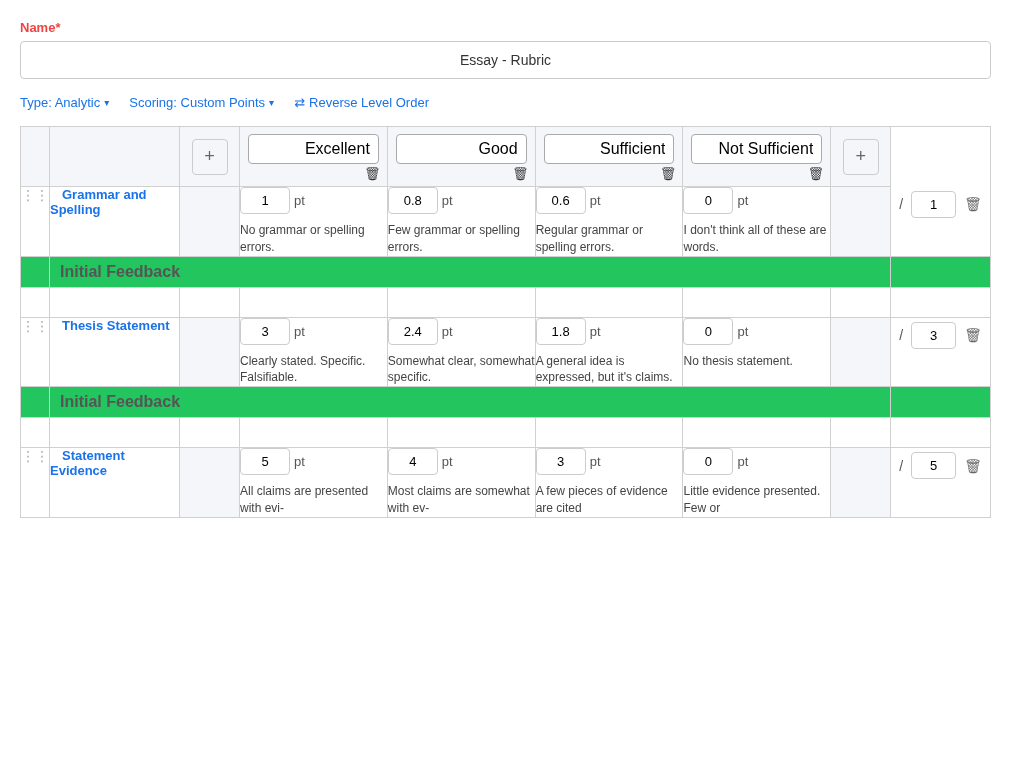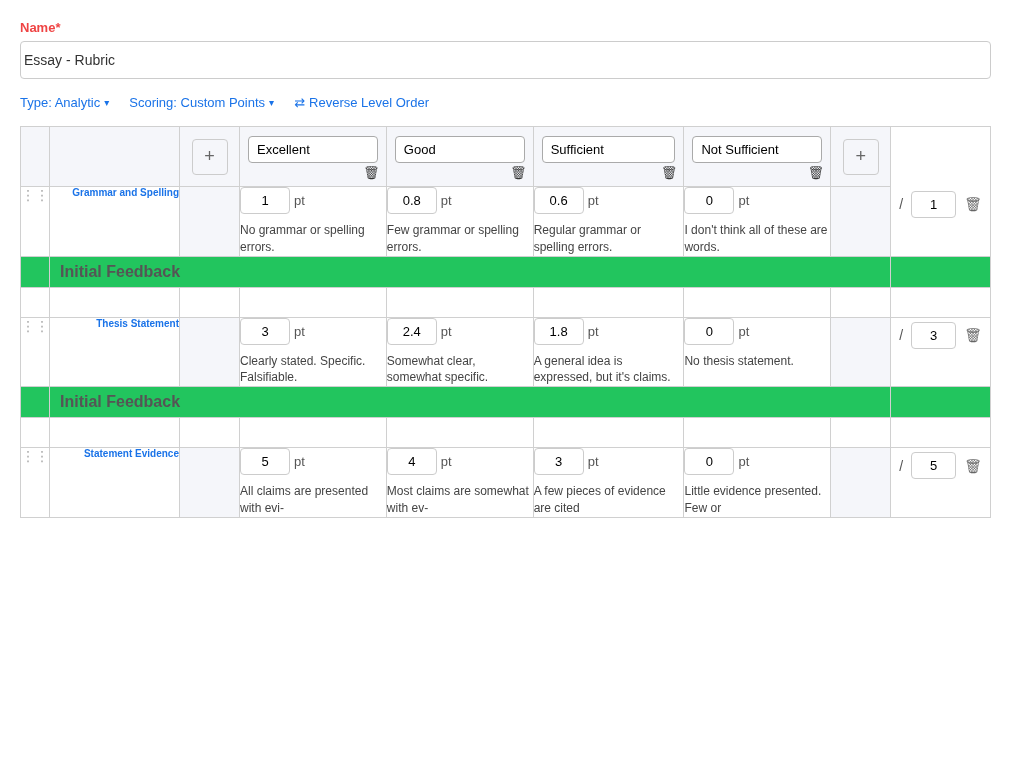--- a/index.html
+++ b/index.html
@@ -19,20 +19,21 @@
     }
     .name-input {
       width: 100%;
       padding: 10px 3px;
       border: 1px solid #ccc;
       border-radius: 4px;
       font-size: 14px;
       color: #333;
       margin-bottom: 16px;
       outline: none;
+      text-align: center;
     }
     .toolbar {
       display: flex;
       align-items: center;
       gap: 20px;
       margin-bottom: 16px;
     }
     .toolbar-btn {
       display: flex;
       align-items: center;
@@ -88,25 +89,24 @@
       color: #666;
       display: flex;
       align-items: center;
       justify-content: center;
       margin: auto;
     }
     .criterion-cell {
       width: 130px;
       padding: 10px;
       font-weight: 600;
-      font-size: 10px;
+      font-size: 13px;
       color: #1a73e8;
       vertical-align: top;
       position: relative;
-      text-align: right;
     }
     .criterion-name {
       margin-left: 12px;
     }
     .score-cell {
       padding: 8px;
       min-width: 130px;
     }
     .score-row {
       display: flex;
@@ -161,21 +161,22 @@
     }
     
     .hdr-input-wrap {
       padding: 6px 8px 0 8px;
     }
     .hdr-input-wrap input {
       width: 100%;
       padding: 5px 8px;
       border: 1px solid #aaa;
       border-radius: 4px;
-      font-size: 13px;
+      font-size: 16px;
+      text-align: right;
     }
     .hdr-del {
       display: flex;
       justify-content: flex-end;
       padding: 2px 6px 4px 0;
     }
     .add-col-cell {
       width: 60px;
       text-align: center;
       vertical-align: middle;

